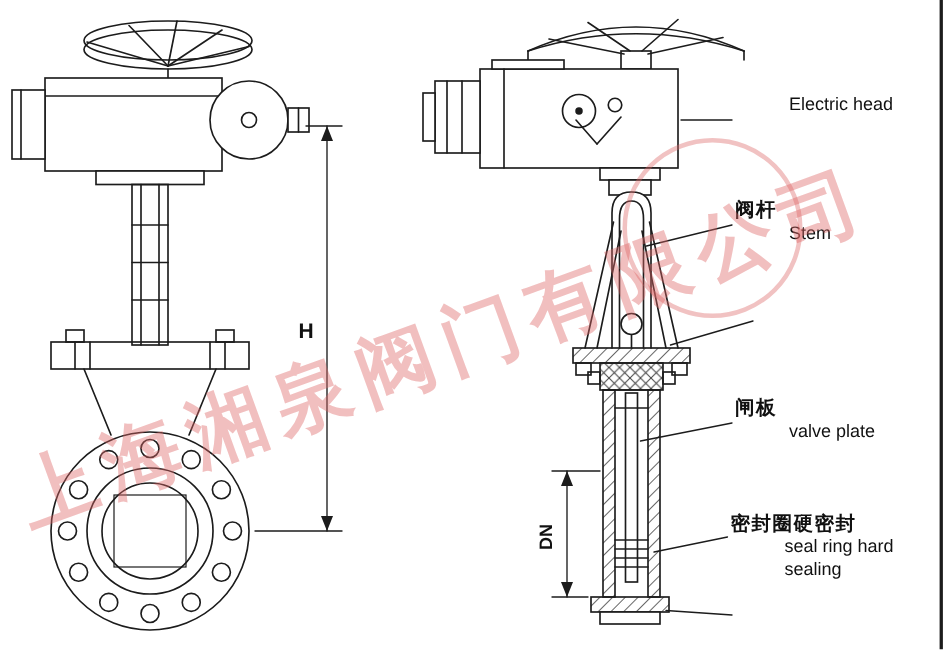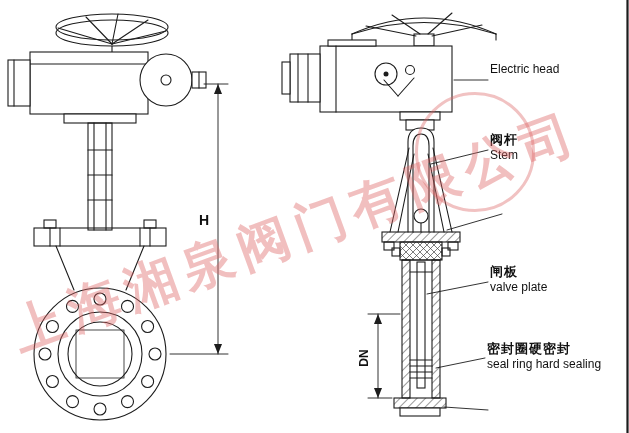--- a/index.html
+++ b/index.html
@@ -3,21 +3,21 @@
 <meta charset="utf-8">
 <style>
   html,body{margin:0;padding:0;background:#fff;}
   #stage{
     position:relative;width:629px;height:433px;background:#fff;overflow:hidden;
     font-family:"Liberation Sans","DejaVu Sans",sans-serif;
   }
   svg{position:absolute;left:0;top:0;}
   .label{position:absolute;z-index:4;line-height:1.25;color:#111;}
   .label .zh{font-size:13px;font-weight:bold;letter-spacing:1px;}
-  .label .en{font-size:12px;}
+  .label .en{font-size:12px;margin-left:36px;}
   .watermark{
     position:absolute;z-index:6;left:2px;top:302px;width:820px;
     transform:rotate(-20deg);transform-origin:0 0;
     font-size:52px;font-weight:bold;letter-spacing:8px;white-space:nowrap;
     color:rgba(221,102,102,0.42);pointer-events:none;
   }
   .stamp{
     position:absolute;z-index:5;left:415px;top:92px;width:114px;height:114px;
     border:3px solid rgba(221,102,102,0.40);border-radius:50%;pointer-events:none;
   }

